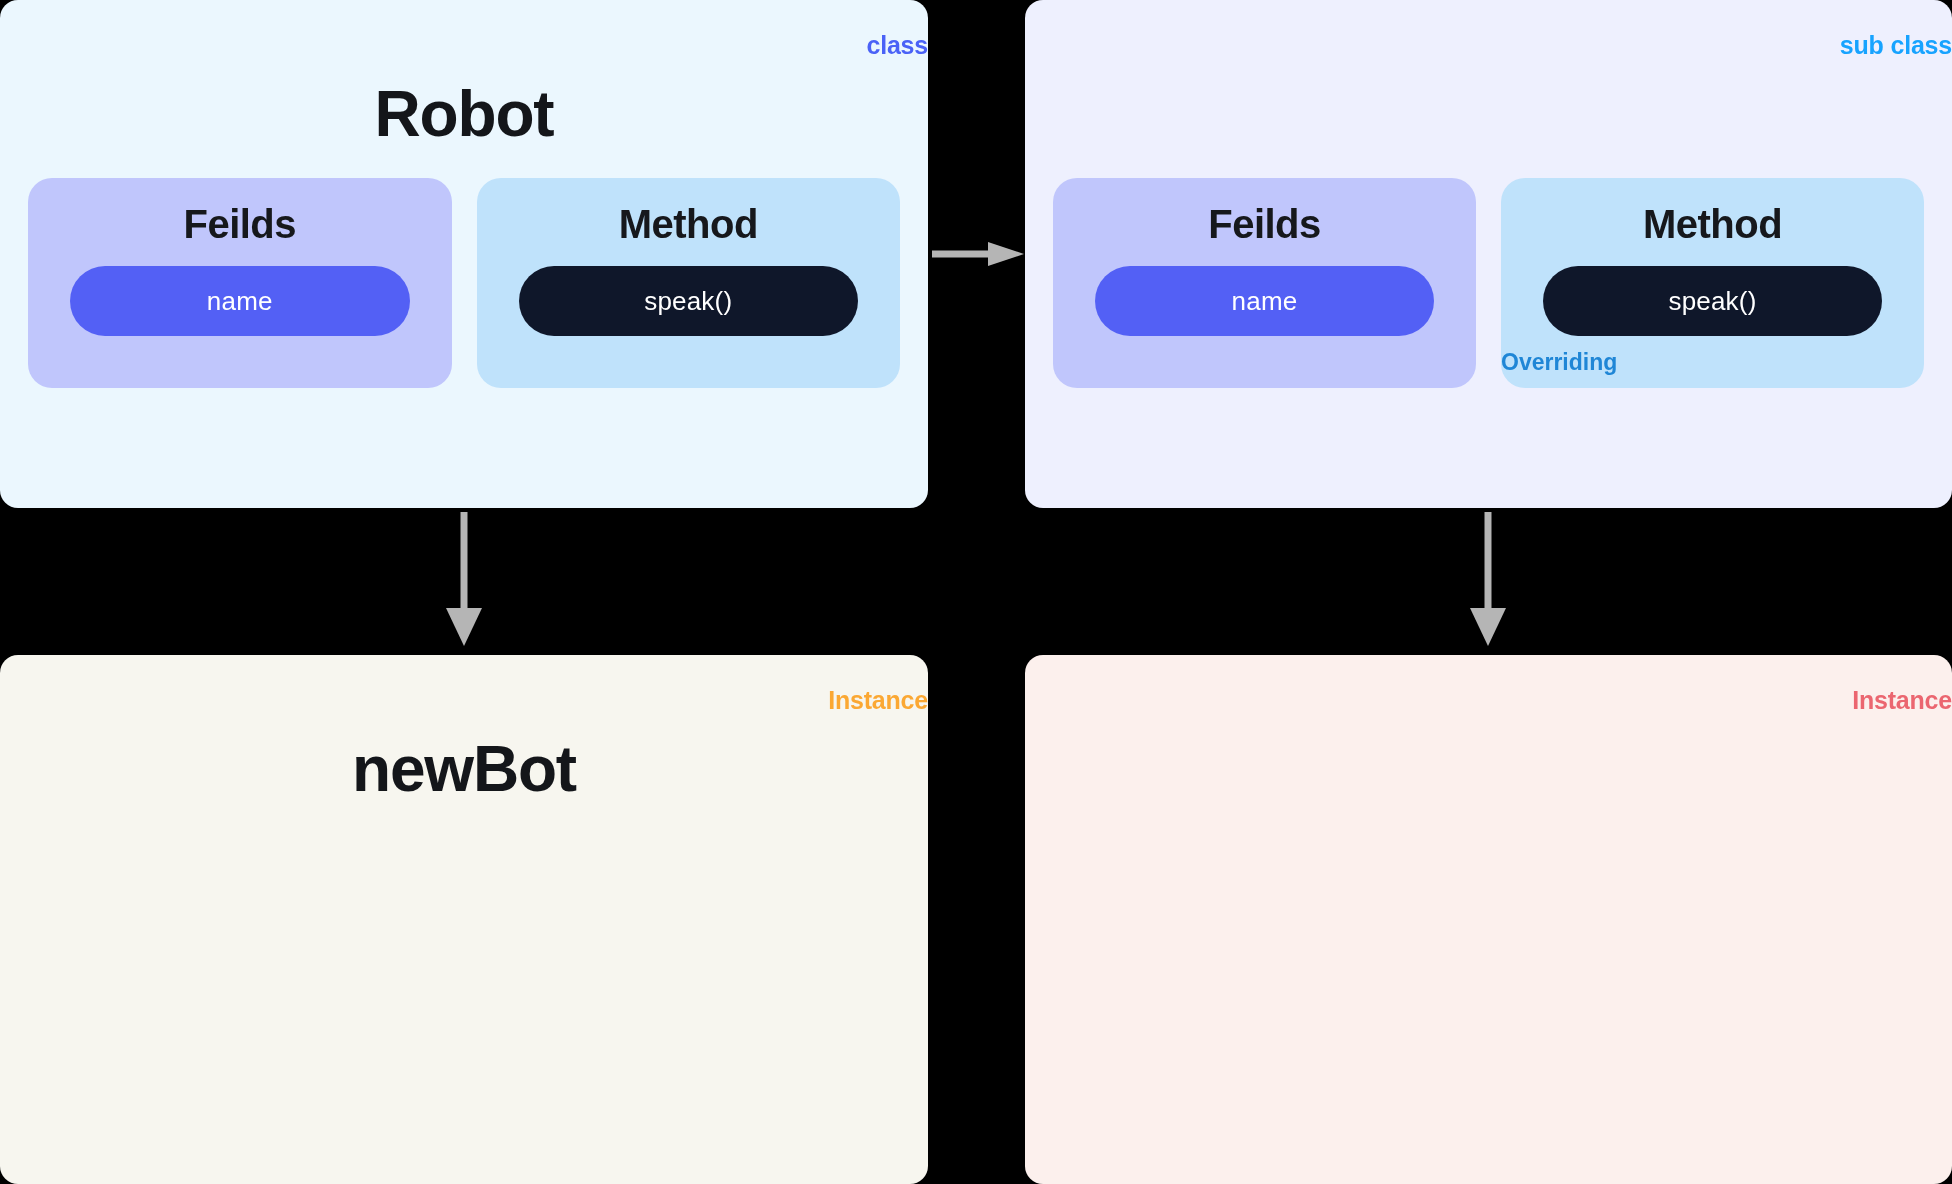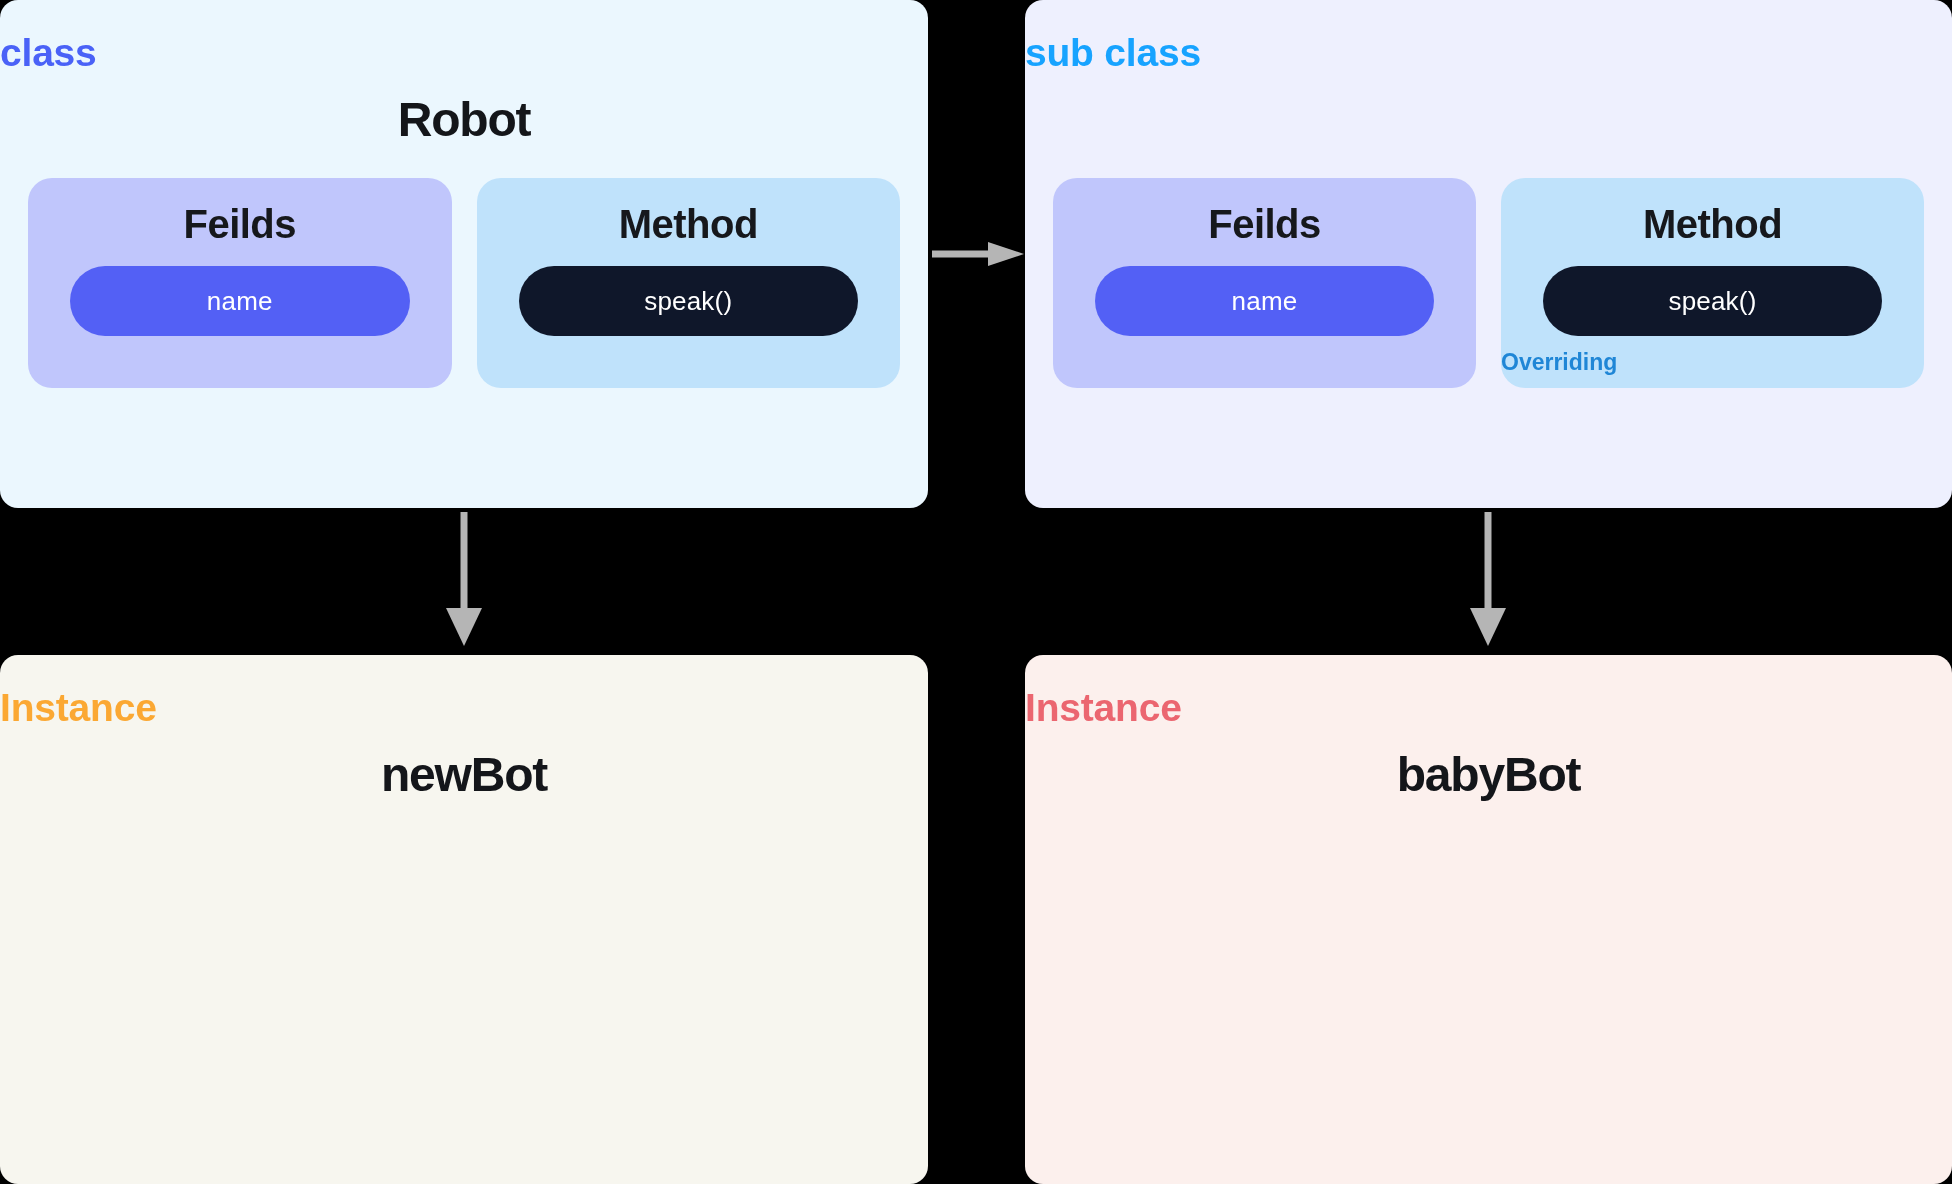--- a/index.html
+++ b/index.html
@@ -28,35 +28,35 @@
     border-radius: 18px;
     overflow: hidden;
   }
 
   .card-top-left   { left: 0px;    top: 0px;   width: 928px; height: 508px; background: #EBF7FE; }
   .card-top-right  { left: 1025px; top: 0px;   width: 927px; height: 508px; background: #EEF0FE; }
   .card-bot-left   { left: 0px;    top: 655px; width: 928px; height: 529px; background: #F7F6EF; }
   .card-bot-right  { left: 1025px; top: 655px; width: 927px; height: 529px; background: #FCF0ED; }
 
   .card-kind {
-    text-align: left;
-    font-size: 39px;
+    text-align: right;
+    font-size: 25px;
     font-weight: 700;
     letter-spacing: -0.2px;
     margin-top: 33px;
     line-height: 1;
   }
   .kind-class     { color: #4A62F7; }
   .kind-subclass  { color: #17A3FF; }
   .kind-inst-a    { color: #FBA833; }
   .kind-inst-b    { color: #EB6670; }
 
   .card-title {
     text-align: center;
-    font-size: 48px;
+    font-size: 64px;
     font-weight: 800;
     color: #14161A;
     line-height: 1;
     margin-top: 24px;
     letter-spacing: -1.2px;
   }
 
   
   .members {
     position: absolute;
@@ -176,21 +176,20 @@
   </div>
 
   <div class="card card-bot-left">
     <div class="card-kind kind-inst-a">Instance</div>
     <div class="card-title">newBot</div>
 
   </div>
 
   <div class="card card-bot-right">
     <div class="card-kind kind-inst-b">Instance</div>
-    <div class="card-title">babyBot</div>
 
   </div>
 
   <svg class="arrow arrow-h-right" viewBox="0 0 96 28">
     <line x1="2" y1="14" x2="62" y2="14" stroke="#B5B5B5" stroke-width="7"></line>
     <polygon points="58,2 94,14 58,26" fill="#B5B5B5"></polygon>
   </svg>
 
   <svg class="arrow arrow-v-left" viewBox="0 0 48 140">
     <line x1="24" y1="2" x2="24" y2="104" stroke="#B5B5B5" stroke-width="7"></line>

